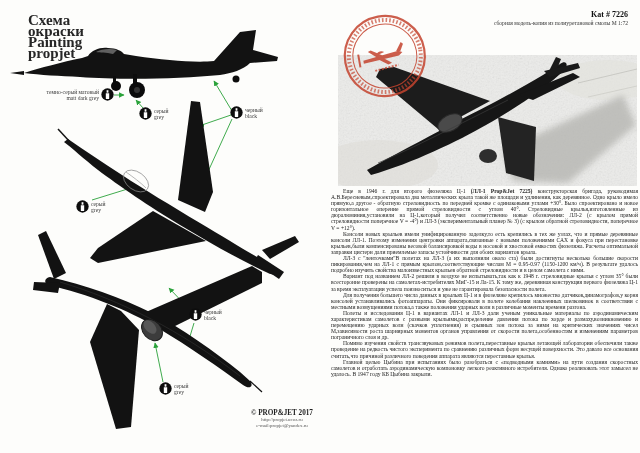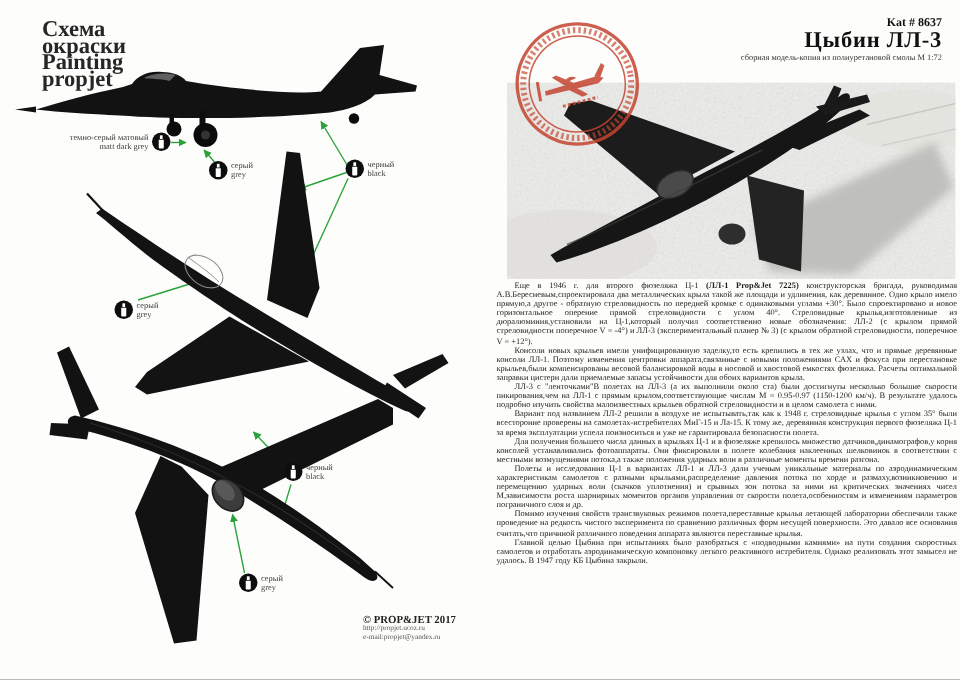--- a/index.html
+++ b/index.html
@@ -6,21 +6,21 @@
   .page{position:relative;width:640px;height:453px;background:#fdfdfb;overflow:hidden;
         font-family:"Liberation Serif","DejaVu Serif",serif;}
   
   .heading{position:absolute;left:28px;top:15px;width:96px;text-align:left;
            font-weight:bold;font-size:15px;line-height:11px;color:#262626;}
   .lbl{position:absolute;display:flex;align-items:center;gap:2px;
        font-size:5.6px;line-height:6px;color:#3c3c3c;}
   .lbl .txt{white-space:nowrap;}
   .lbl.rtl .txt{text-align:right;}
   .pic{width:13px;height:13px;flex:0 0 13px;}
-  .copyright{position:absolute;left:242px;top:409px;width:80px;color:#222;}
+  .copyright{position:absolute;left:242px;top:409px;width:80px;color:#222;text-align:center;}
   .copyright .c1{font-weight:bold;font-size:7.2px;line-height:8px;}
   .copyright .c2{font-size:4.9px;line-height:5.6px;color:#555;}
   
   .titleblock{position:absolute;right:12px;top:10px;text-align:right;color:#111;}
   .kat{font-weight:bold;font-size:8px;line-height:9px;}
   .title{font-weight:bold;font-size:15px;line-height:16px;letter-spacing:.5px;}
   .subtitle{font-size:5.6px;line-height:7px;color:#333;margin-top:1px;}
   .photo{position:absolute;left:338px;top:55px;width:299px;height:131px;}
   .stamp{position:absolute;left:339px;top:12px;width:92px;height:90px;}
   .bodytext{position:absolute;left:331px;top:188px;width:307px;color:#1d1d1d;}
@@ -169,22 +169,21 @@
     </div>
   </div>
 
   <div class="copyright">
     <div class="c1">© PROP&amp;JET 2017</div>
     <div class="c2">http://propjet.ucoz.ru</div>
     <div class="c2">e-mail:propjet@yandex.ru</div>
   </div>
 
   <div class="titleblock">
-    <div class="kat">Kat # 8637</div>
-    <div class="title">Цыбин ЛЛ-3</div>
+    <div class="kat">Kat # 7226</div>
     <div class="subtitle">сборная модель-копия из полиуретановой смолы М 1:72</div>
   </div>
 
   <svg class="photo" width="299" height="131" viewBox="0 0 299 131">
     <defs>
       <filter id="blur3">
           <feGaussianBlur stdDeviation="3"></feGaussianBlur>
         </filter>
       <filter id="grain" x="0" y="0" width="100%" height="100%">
         <feTurbulence type="fractalNoise" baseFrequency="0.6" numOctaves="2" seed="7"></feTurbulence>

